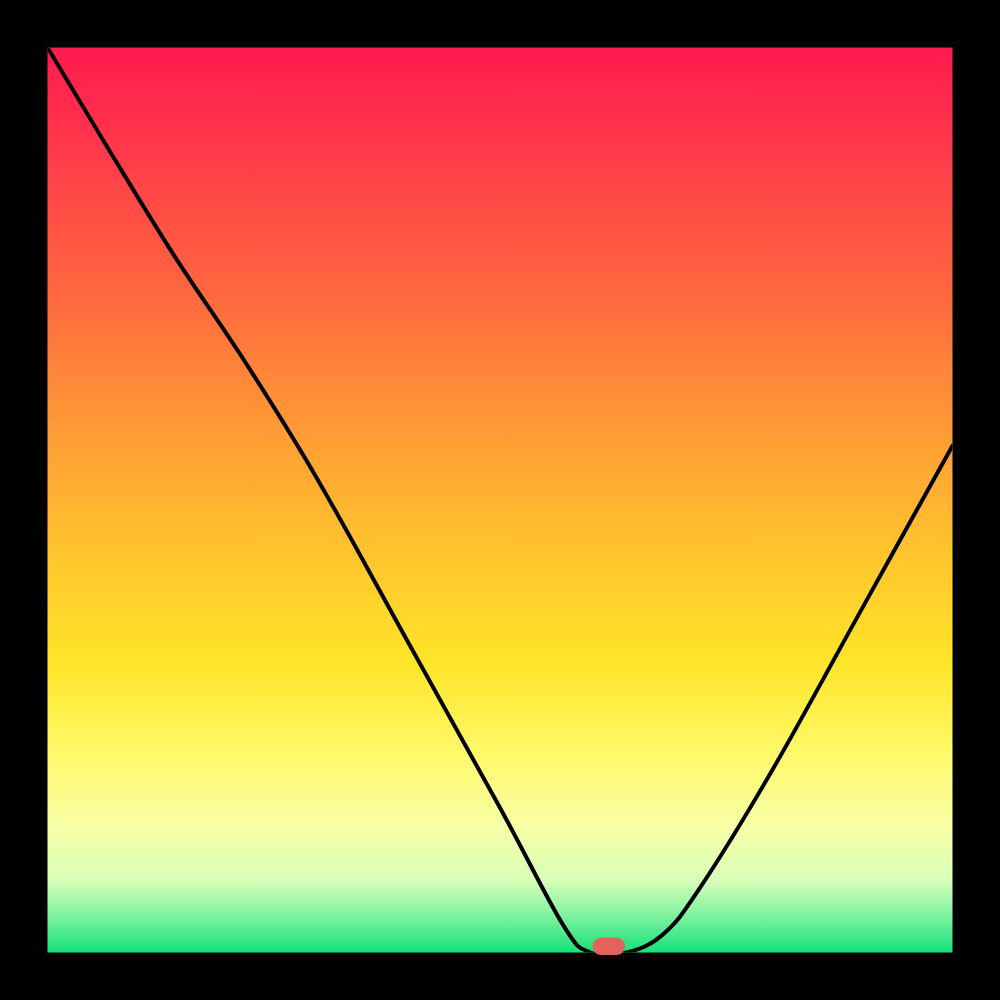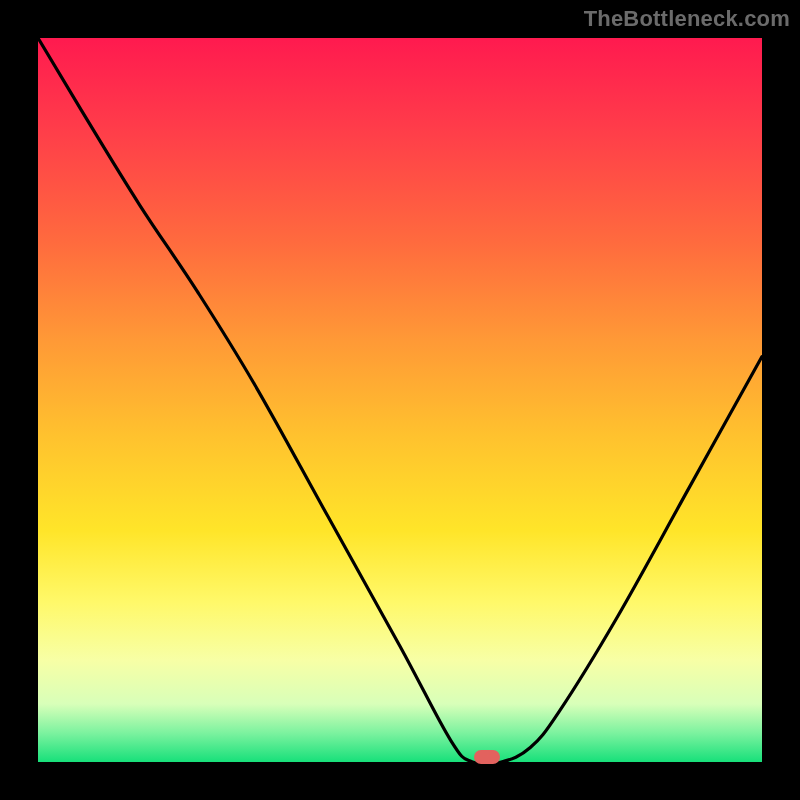--- a/index.html
+++ b/index.html
@@ -62,21 +62,20 @@
     height: 14px;
     border-radius: 7px;
     background: #e2625e;
     bottom: -2px; 
   }
 </style>
 </head>
 <body>
 
 <div class="frame">
-  <div class="watermark">TheBottleneck.com</div>
 
   <div class="plot">
     <svg class="curve" viewBox="0 0 724 724" preserveAspectRatio="none">
       <path id="curve-path" fill="none" stroke="#000" stroke-width="3.2" stroke-linejoin="round" stroke-linecap="round" d="M 0 0 C 7.8191999999999995 13.031999999999995, 25.195199999999996 42.42639999999999, 43.44 72.39999999999998 C 61.684799999999996 102.37359999999997, 80.50880000000001 133.94, 101.36000000000001 166.51999999999998 C 122.21120000000002 199.09999999999997, 138.4288 220.82, 159.28 253.39999999999998 C 180.1312 285.97999999999996, 193.74239999999998 307.1208, 217.2 347.52 C 240.6576 387.9192, 263.536 430.9248, 289.6 477.84 C 315.66400000000004 524.7552, 339.8456 567.7608, 362 608.16 C 384.1544 648.5591999999999, 399.64799999999997 681.4287999999999, 412.67999999999995 702.28 C 425.71199999999993 723.1312, 425.27759999999995 720.0904, 434.4 724 C 443.5224 727.9096, 452.9344 726.6064, 463.36 724 C 473.78560000000004 721.3936, 481.8944000000001 718.6424, 492.32000000000005 709.52 C 502.7456 700.3976, 505.6416 696.7775999999999, 521.28 673.3199999999999 C 536.9184 649.8624, 555.7424000000001 619.5992, 579.2 579.2 C 602.6576 538.8008000000001, 625.5360000000001 495.7952, 651.6 448.88 C 677.664 401.96479999999997, 710.968 342.01759999999996, 724 318.55999999999995"></path>
     </svg>
     <div id="marker" class="marker" style="left: 435.88px;"></div>
   </div>
 </div>
 
 </body></html>

